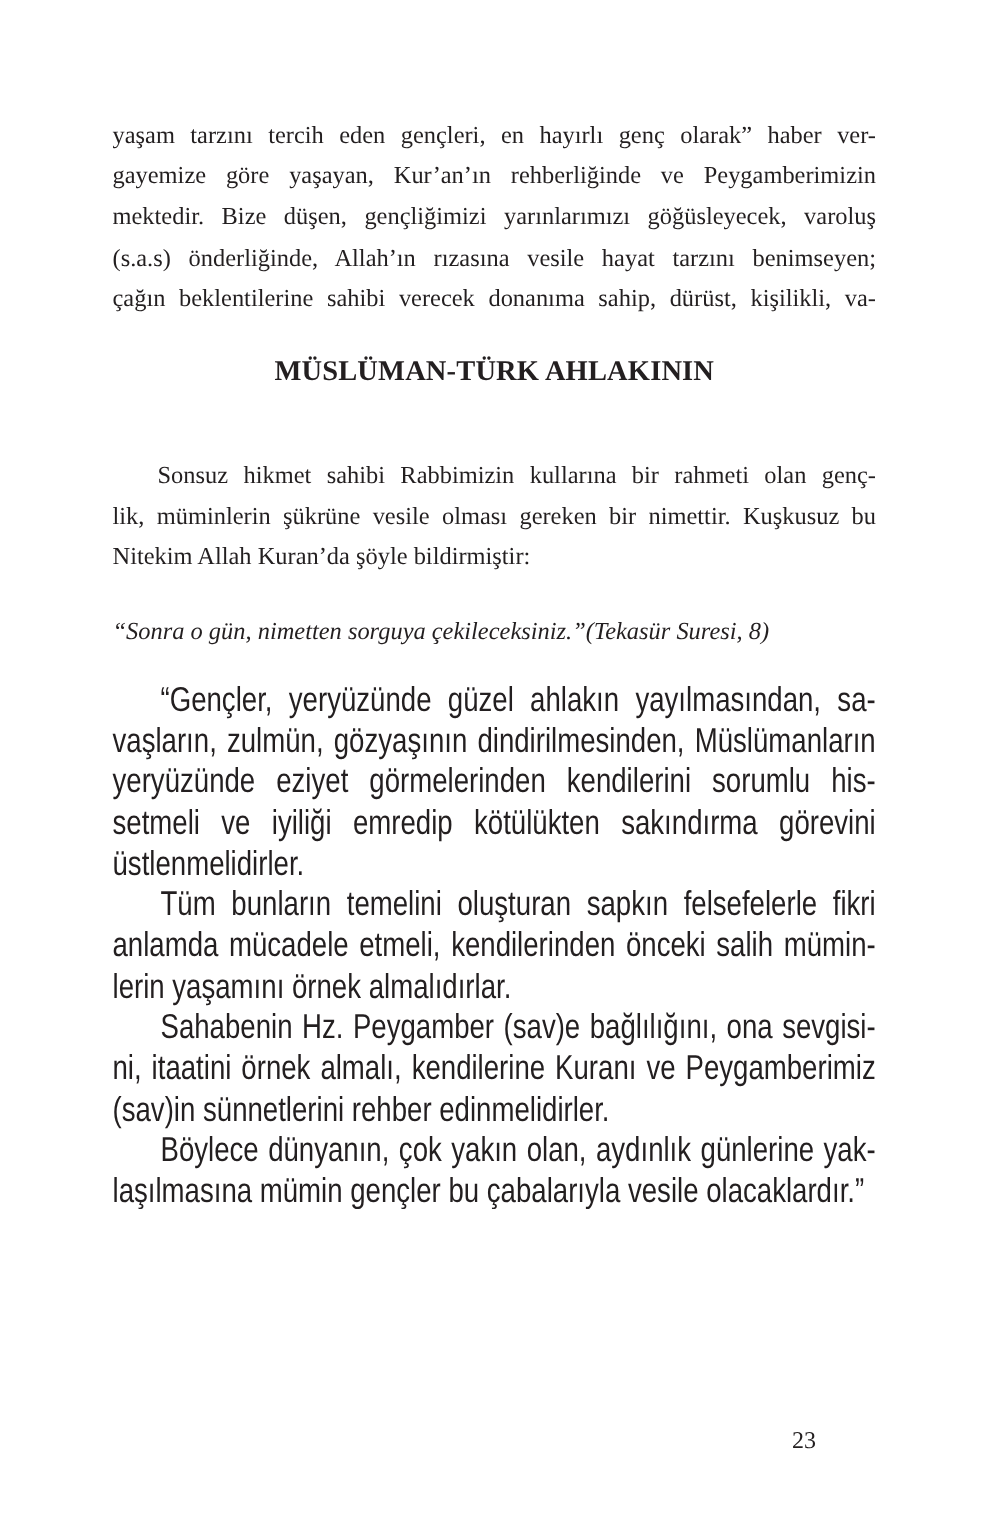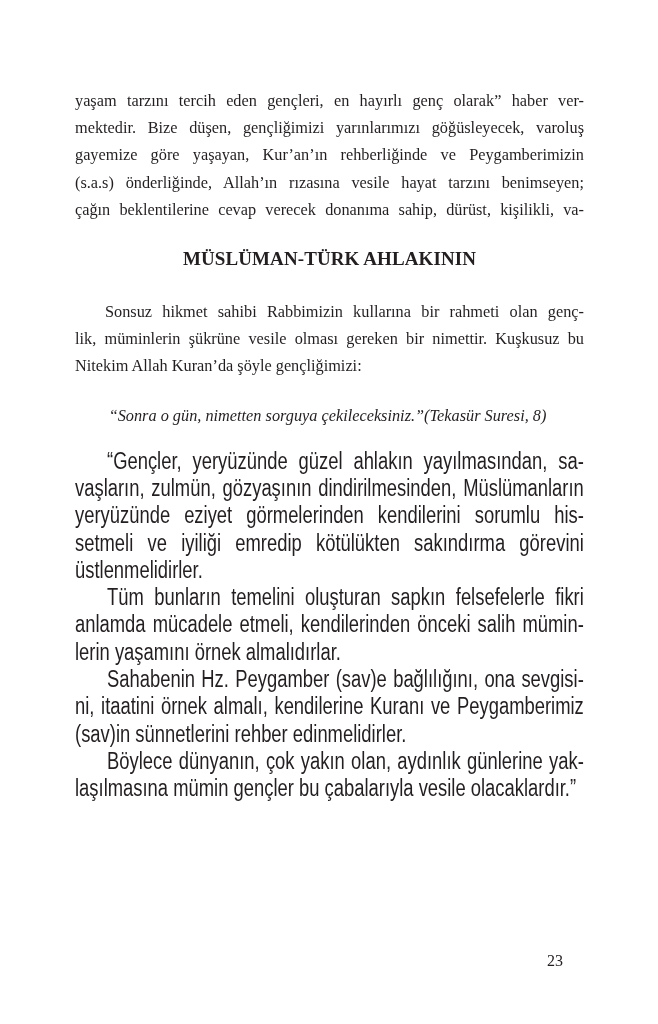--- a/index.html
+++ b/index.html
@@ -10,21 +10,21 @@
     body {
       width: 658px;
       height: 1024px;
       position: relative;
       overflow: hidden;
       color: #231f20;
     }
     .page {
       position: absolute;
       left: 75px;
-      top: 87px;
+      top: 76px;
       width: 509px;
     }
     .serif {
       font-family: "Liberation Serif", "DejaVu Serif", serif;
     }
     .para {
       font-size: 16.3px;
       line-height: 27.2px;
       text-align: justify;
       margin: 0;
@@ -36,71 +36,71 @@
       margin: 0;
       margin-top: 22px;
       text-align: center;
       font-weight: bold;
       font-size: 19px;
       line-height: 27px;
       letter-spacing: 0.1px;
     }
     .heading .hl { display: block; }
     .intro {
-      margin-top: 26px;
+      margin-top: 42px;
     }
     .verse {
       margin: 0;
       margin-top: 26px;
       font-style: italic;
       font-size: 16.3px;
-      text-align: center;
+      text-align: left;
       padding-right: 4px;
     }
     .hadith {
       margin-top: 22px;
       font-family: "Liberation Sans", "DejaVu Sans", sans-serif;
       font-size: 23px;
       line-height: 27.3px;
       transform: scaleX(0.80);
       transform-origin: left top;
       width: 636px;
     }
     .hadith .hp { margin: 0; }
     .hadith .line { display: block; text-align: justify; text-align-last: justify; }
     .hadith .line.last { text-align-last: left; }
     .hadith .ind { text-indent: 40px; }
     .page-number {
       position: absolute;
-      left: 547px;
+      left: 528px;
       top: 952px;
       font-size: 16px;
     }
   </style>
 </head>
 <body>
 
 <div class="page">
 
   <p class="para serif">
     <span class="line">yaşam tarzını tercih eden gençleri, en hayırlı genç olarak” haber ver-</span>
+    <span class="line">gayemize göre yaşayan, Kur’an’ın rehberliğinde ve Peygamberimizin</span>
     <span class="line">mektedir. Bize düşen, gençliğimizi yarınlarımızı göğüsleyecek, varoluş</span>
-    <span class="line">gayemize göre yaşayan, Kur’an’ın rehberliğinde ve Peygamberimizin</span>
     <span class="line">(s.a.s) önderliğinde, Allah’ın rızasına vesile hayat tarzını benimseyen;</span>
-    <span class="line">çağın beklentilerine cevap verecek donanıma sahip, dürüst, kişilikli, va-</span>
+    <span class="line">çağın beklentilerine sahibi verecek donanıma sahip, dürüst, kişilikli, va-</span>
   </p>
 
   <h2 class="heading serif">
     <span class="hl">MÜSLÜMAN-TÜRK AHLAKININ</span>
   </h2>
 
   <p class="para serif intro">
     <span class="line" style="text-indent:30px">Sonsuz hikmet sahibi Rabbimizin kullarına bir rahmeti olan genç-</span>
     <span class="line">lik, müminlerin şükrüne vesile olması gereken bir nimettir. Kuşkusuz bu</span>
-    <span class="line last">Nitekim Allah Kuran’da şöyle gençliğimizi:</span>
+    <span class="line last">Nitekim Allah Kuran’da şöyle bildirmiştir:</span>
   </p>
 
   <p class="verse serif">“Sonra o gün, nimetten sorguya çekileceksiniz.”(Tekasür Suresi, 8)</p>
 
   <div class="hadith">
     <p class="hp">
       <span class="line ind">“Gençler, yeryüzünde güzel ahlakın yayılmasından, sa-</span>
       <span class="line">vaşların, zulmün, gözyaşının dindirilmesinden, Müslümanların</span>
       <span class="line">yeryüzünde eziyet görmelerinden kendilerini sorumlu his-</span>
       <span class="line">setmeli ve iyiliği emredip kötülükten sakındırma görevini</span>

